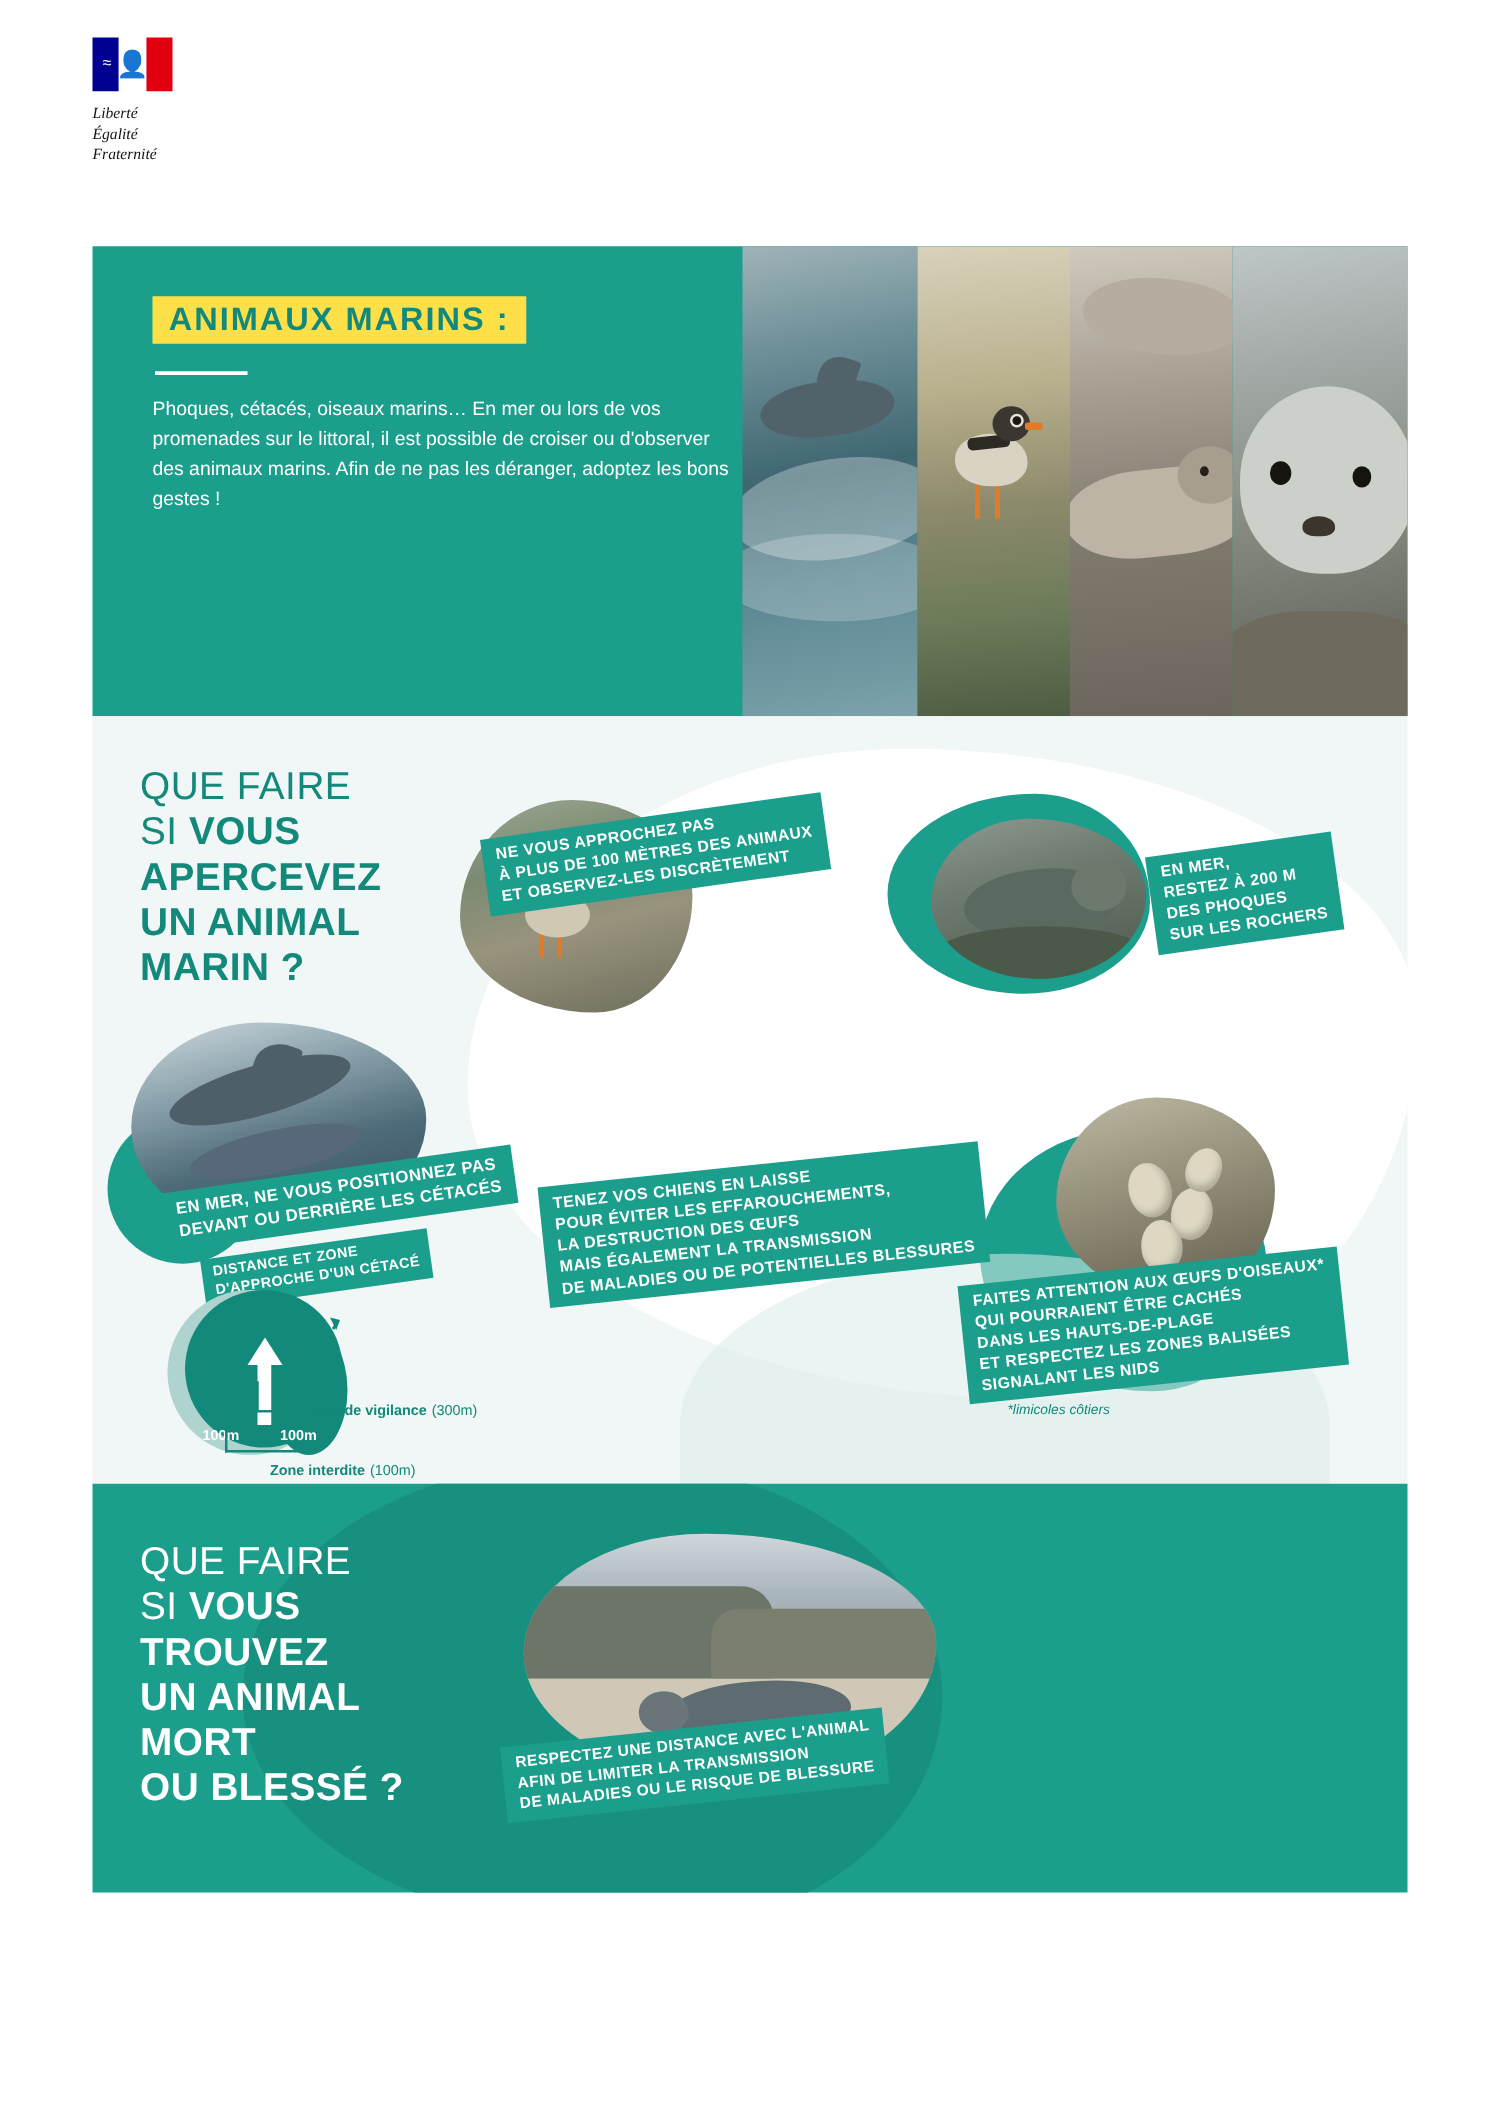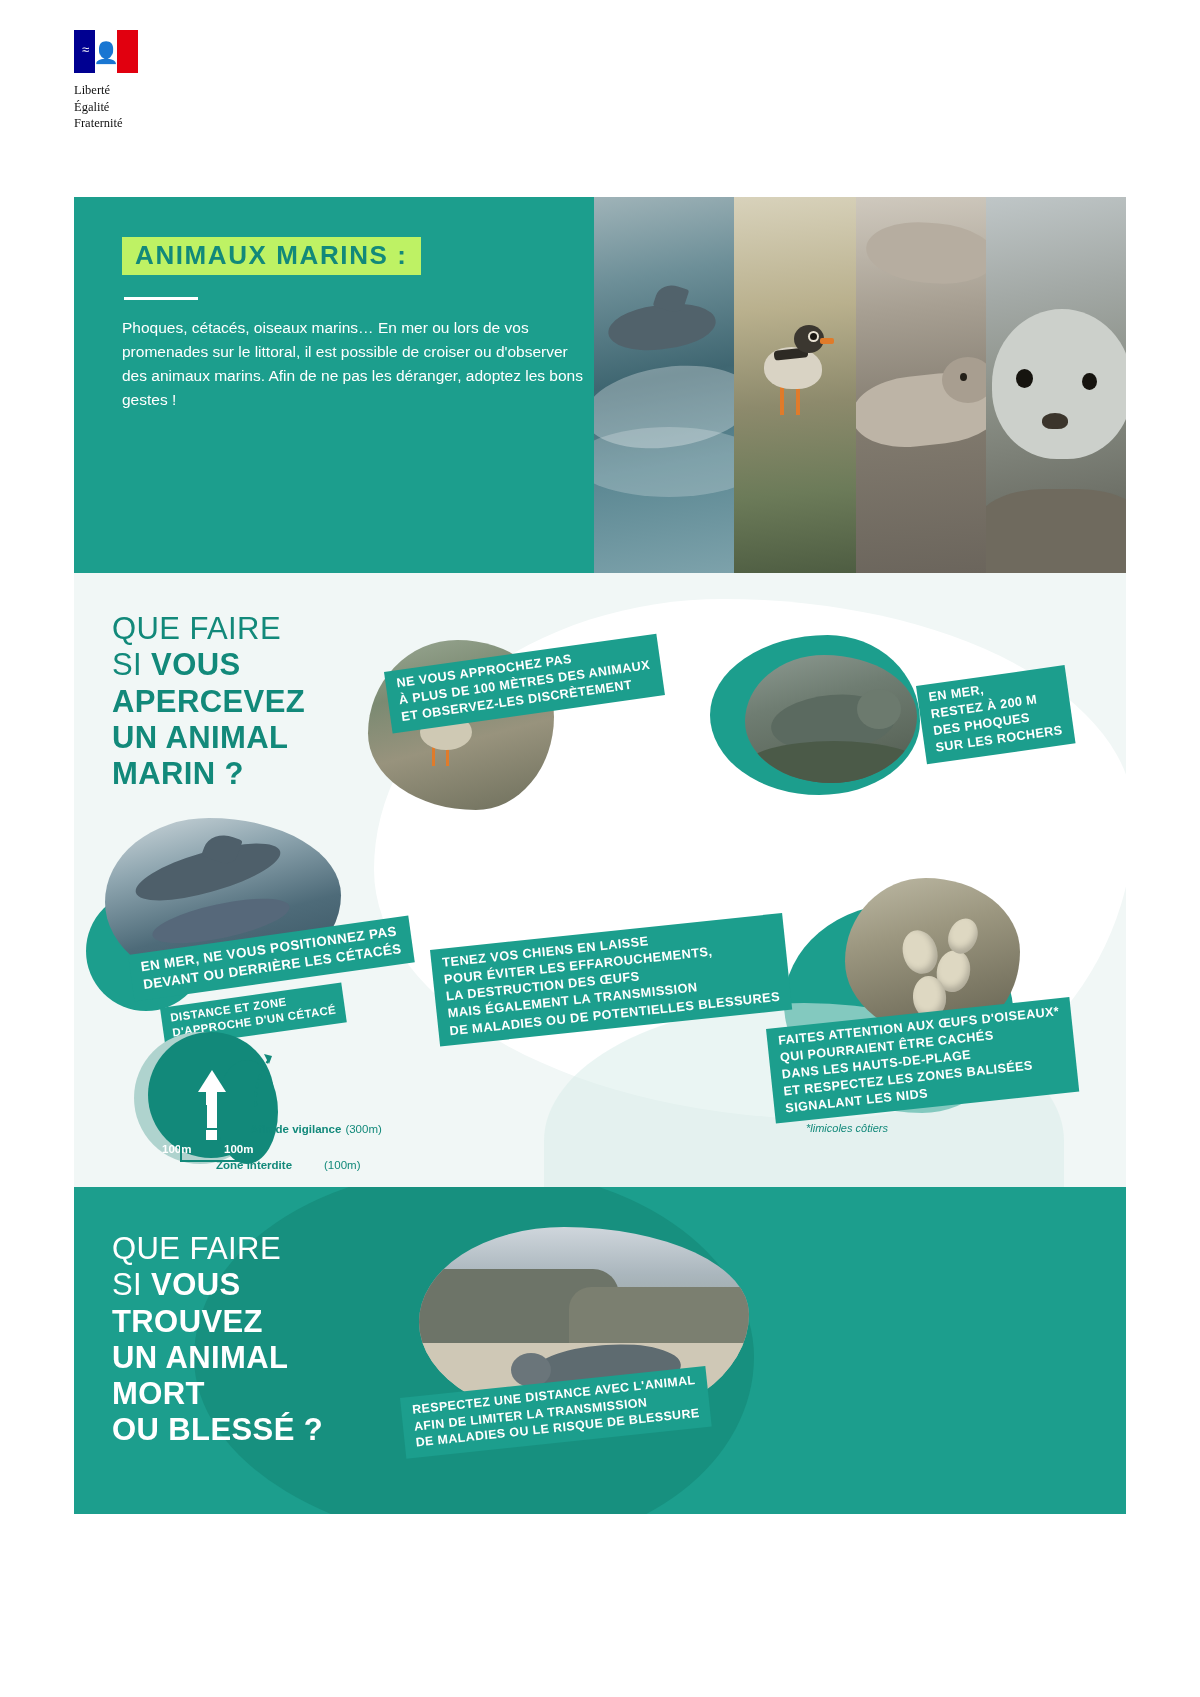--- a/index.html
+++ b/index.html
@@ -23,29 +23,29 @@
     font-size: 21px; color: #1a1a1a; line-height: 1;
   }
   .flag .bleu .swirl {
     position: absolute; left: 8px; top: 13px; font-size: 13px; color: #fff; line-height: 1;
   }
   .logo-title {
     font-weight: bold; font-size: 17.5px; line-height: 1.24;
     letter-spacing: 0.2px; color: #111111; text-transform: uppercase;
   }
   .devise {
-    margin-top: 9px; font-family: "Liberation Serif", serif; 
+    margin-top: 9px; font-family: "Liberation Serif", serif; font-style: italic;
     font-size: 12.5px; line-height: 1.32; color: #111111;
   }
 
   
   .hero { position: absolute; left: 74px; top: 197px; width: 1052px; height: 376px; background: #1C9E8D; overflow: hidden; }
   .hero-left { position: absolute; left: 0; top: 0; width: 520px; height: 376px; padding: 40px 0 0 48px; }
   .kicker {
-    display: inline-block; background: #bef264; color: #12897A;
+    display: inline-block; background: #fde047; color: #12897A;
     font-weight: bold; font-size: 26px; letter-spacing: 1.6px;
     padding: 5px 13px 6px 13px; line-height: 1.05;
   }
   .h1 {
     color: #ffffff; font-weight: bold; font-size: 42px; line-height: 1.1;
     letter-spacing: 0.4px; margin-top: 9px; text-transform: uppercase;
   }
   .rule { width: 74px; height: 3px; background: #ffffff; margin: 22px 0 16px 2px; }
   .hero-text { color: #ffffff; font-size: 15.5px; line-height: 1.55; }
 
@@ -368,21 +368,21 @@
   </div>
   <div class="leader-v"></div>
   <div class="leader1"></div>
   <div class="leader-v2"></div>
   <div class="leader2"></div>
   <div class="legend">
     <div class="lg">
       <b>Afin de vigilance</b>
       <span class="lnote">(300m)</span>
     </div>
-    <div class="lg" style="margin-left:-34px;margin-top:24px;gap:28px;">
+    <div class="lg" style="margin-left:-34px;margin-top:36px;">
       <b>Zone interdite</b>
       <span class="lnote">(100m)</span>
     </div>
   </div>
 
   <div class="sec3">
     <div class="blob-dark"></div>
     <div class="h2w">
       <div>QUE FAIRE</div>
       <div><span>SI </span><b>VOUS</b></div>

